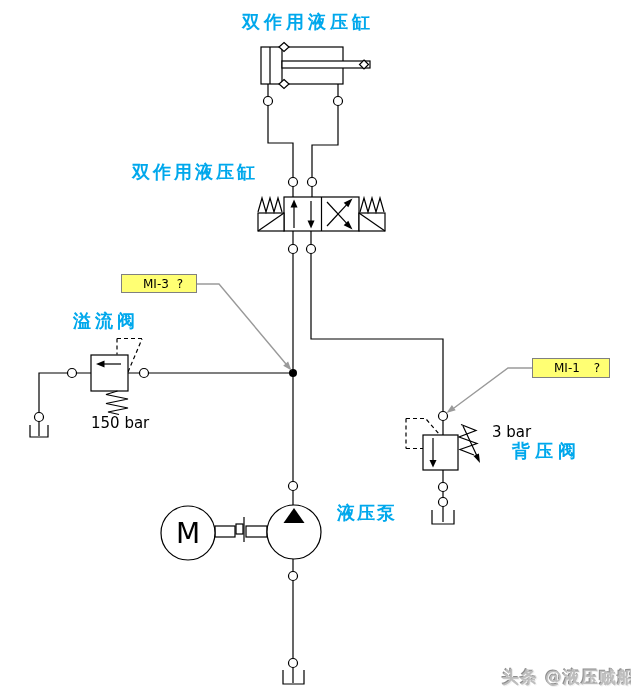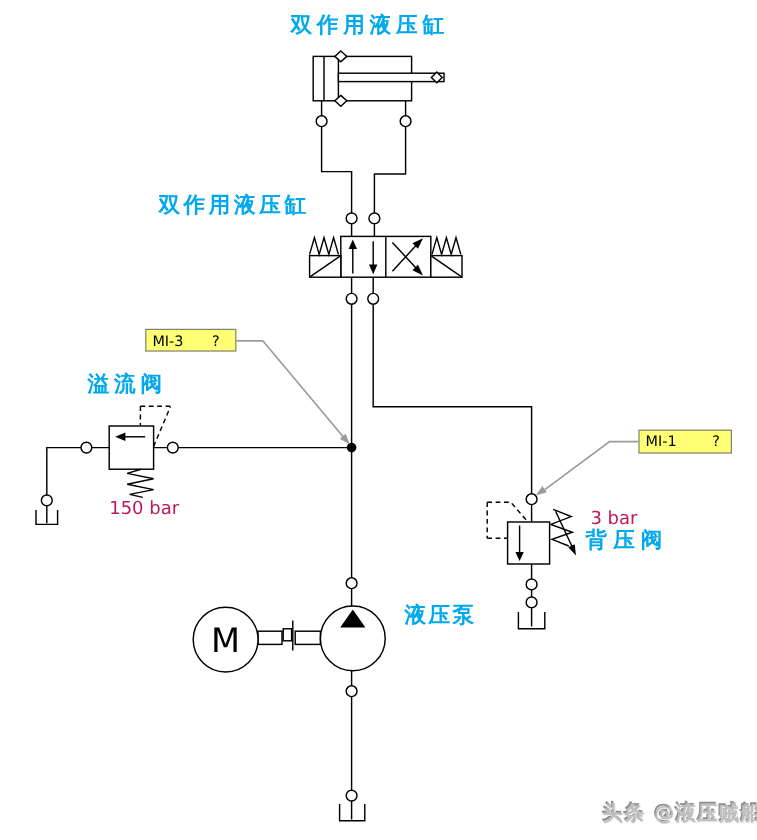--- a/index.html
+++ b/index.html
@@ -6,26 +6,26 @@
   .canvas{
     position:relative;width:631px;height:700px;background:#ffffff;overflow:hidden;
     font-family:"DejaVu Sans",sans-serif;
   }
   .canvas svg{position:absolute;left:0;top:0;}
   .cn-label{
     position:absolute;color:#00A8EC;font-weight:bold;font-size:18px;
     white-space:nowrap;line-height:1;
   }
   .black-label{
-    position:absolute;color:#be185d;font-size:15px;white-space:nowrap;line-height:1;
+    position:absolute;color:#000000;font-size:15px;white-space:nowrap;line-height:1;
   }
   .tag{
     position:absolute;background:#FFFF73;border:1px solid #808080;
     display:flex;justify-content:space-between;align-items:center;
-    font-size:12px;color:#000;box-sizing:border-box;padding:0 13px 0 5px;
+    font-size:12px;color:#000;box-sizing:border-box;padding:0 13px 0 21px;
   }
   .watermark{
     position:absolute;color:#BDBDBD;font-size:17px;font-weight:bold;white-space:nowrap;
     text-shadow:1px 1px 0 #f2f2f2,-1px -1px 0 #8e8e8e;letter-spacing:1px;
   }
 </style>
 </head>
 <body>
 
 <div class="canvas">
@@ -141,21 +141,21 @@
       <g stroke="#9A9A9A" stroke-width="1.4">
         <polyline points="532,368 508,368 454,408" fill="none"></polyline>
         <polygon points="446.5,413 451.9,405.1 455.7,410.3" fill="#9A9A9A" stroke="none"></polygon>
       </g>
     </g>
   </svg>
 
   <div class="cn-label" style="left:242px;top:13px;letter-spacing:4px">双作用液压缸</div>
   <div class="cn-label" style="left:132px;top:163px;letter-spacing:3px">双作用液压缸</div>
   <div class="cn-label" style="left:73px;top:312px;letter-spacing:4px">溢流阀</div>
-  <div class="cn-label" style="left:488px;top:442px;letter-spacing:5px">背压阀</div>
+  <div class="cn-label" style="left:512px;top:442px;letter-spacing:5px">背压阀</div>
   <div class="cn-label" style="left:337px;top:504px;letter-spacing:2px">液压泵</div>
 
   <div class="black-label" style="left:91px;top:416px">150 bar</div>
   <div class="black-label" style="left:492px;top:425px">3 bar</div>
 
   <div class="tag" style="left:121px;top:274px;width:76px;height:19px">
     <span>MI-3</span>
     <span>?</span>
   </div>
   <div class="tag" style="left:532px;top:358px;width:78px;height:20px;padding-right:9px">

